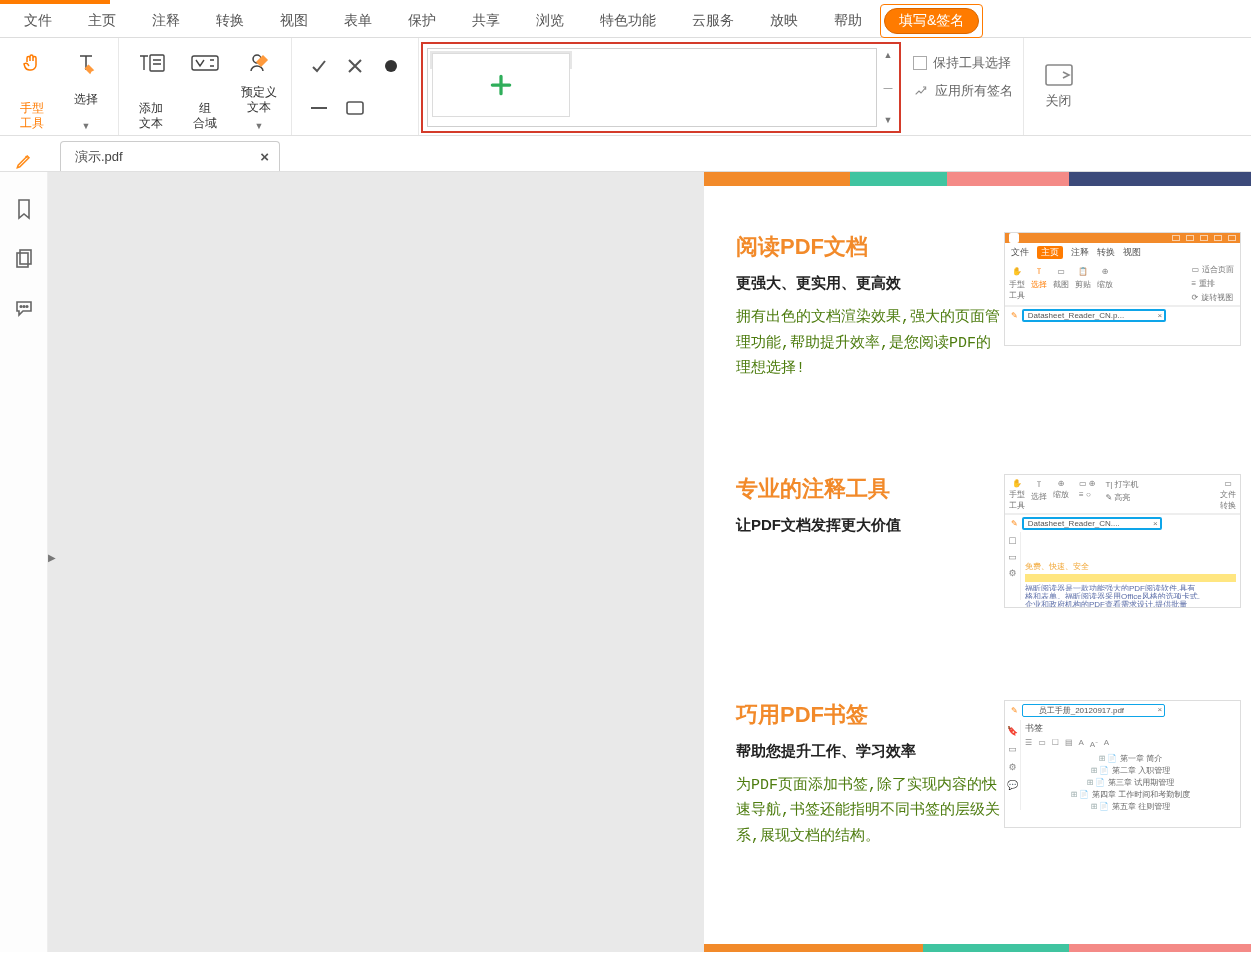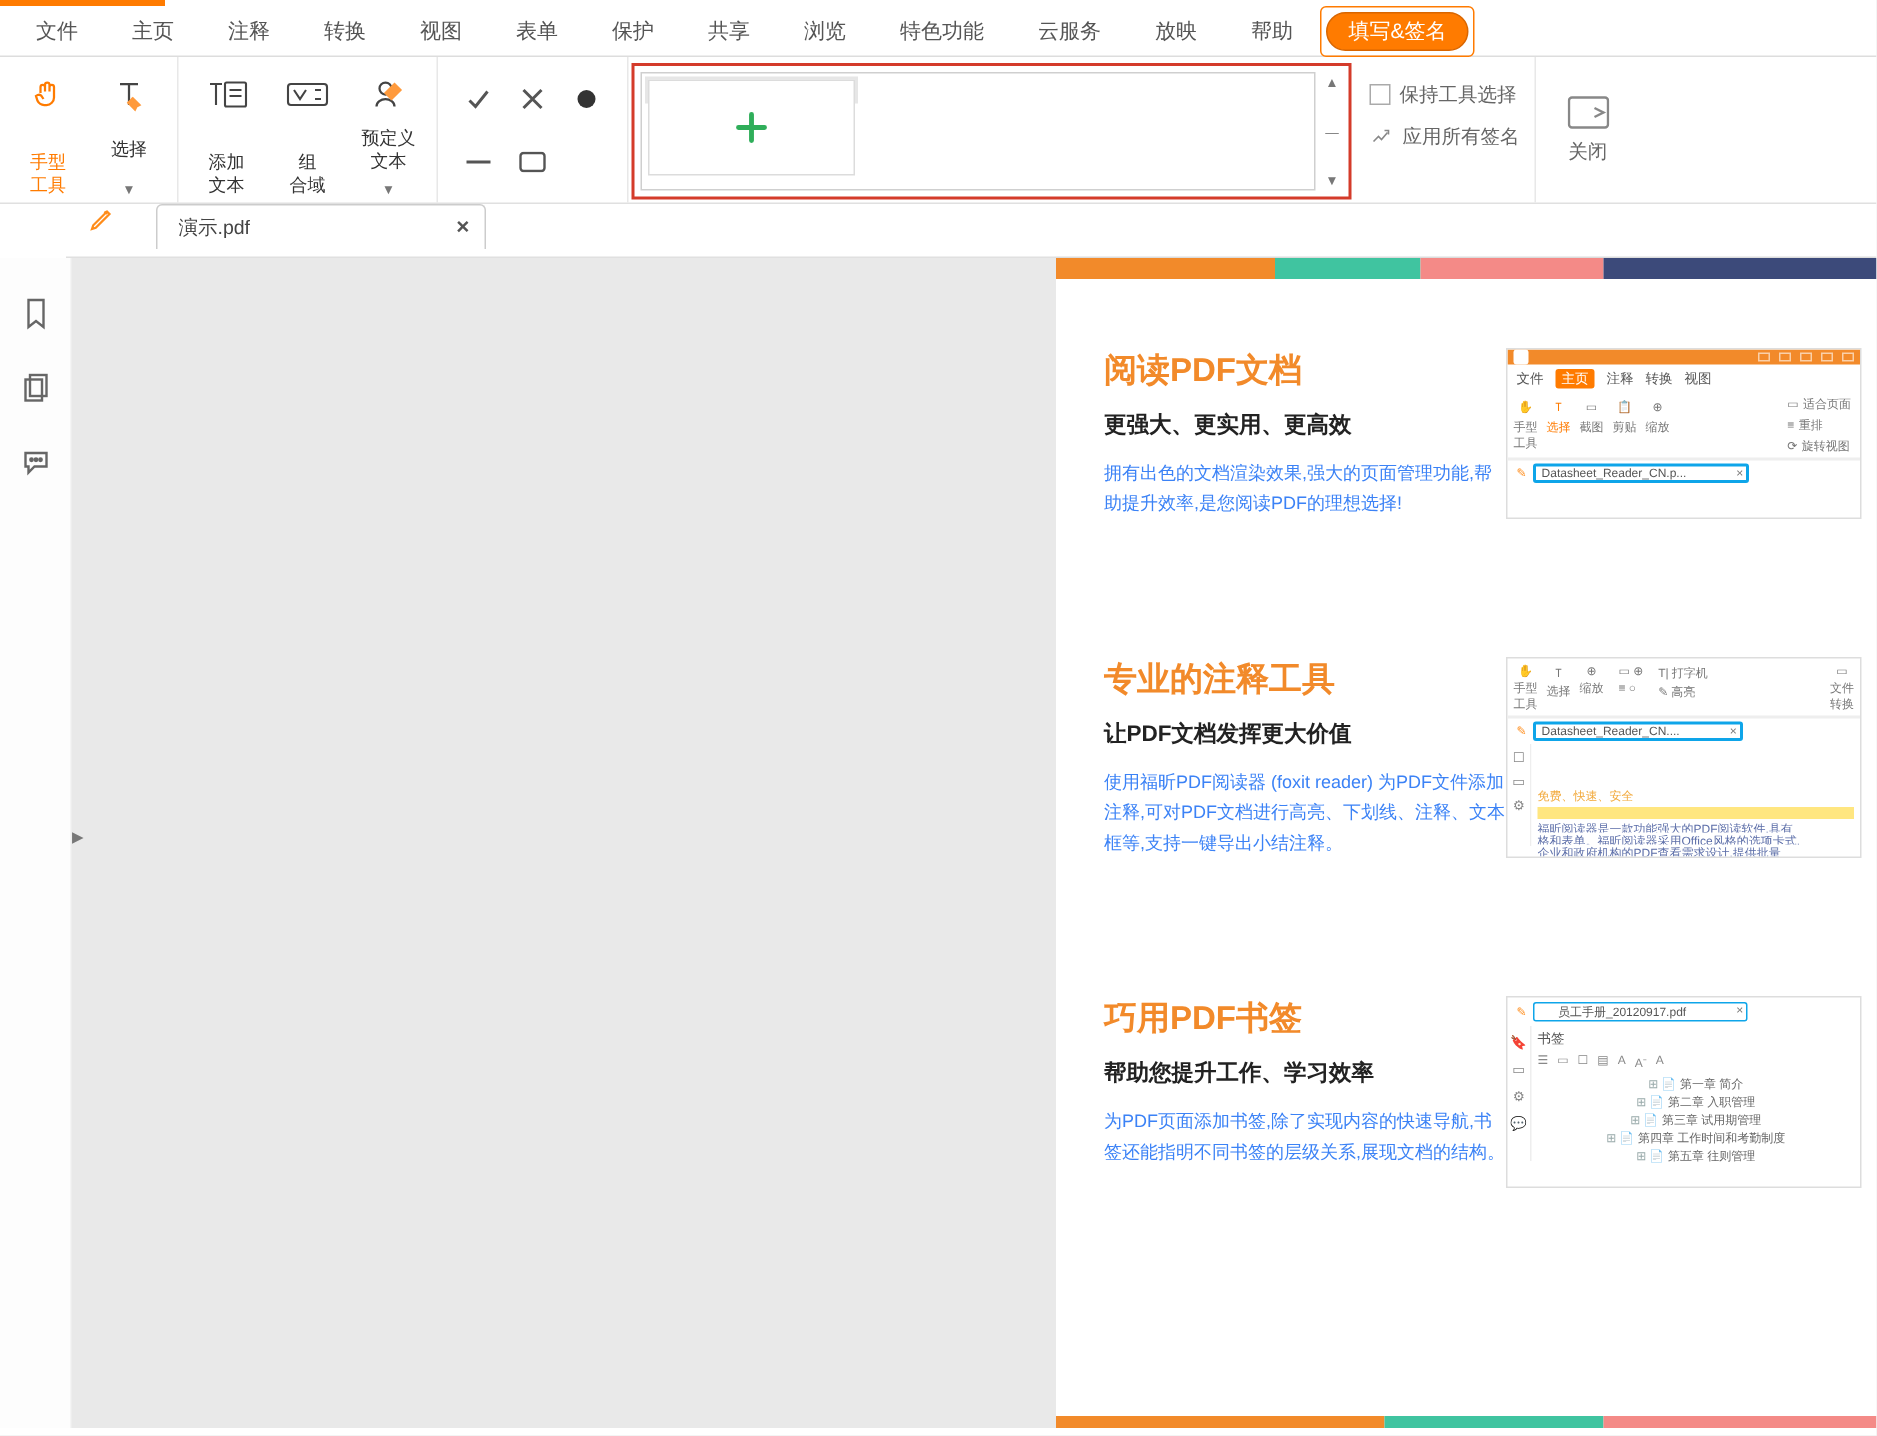--- a/index.html
+++ b/index.html
@@ -80,23 +80,22 @@
   .chk { width:14px; height:14px; border:1px solid #aaa; background:#fff; }
   .apply-icon { width:16px; height:16px; color:#888; }
 
   .close-group {
     display:flex; flex-direction:column; align-items:center; justify-content:center;
     width:70px; border-left:1px solid #e8e8e8; gap:6px; color:#666;
   }
 
   
   .tabstrip {
-    display:flex; align-items:flex-start; height:36px; background:#fff; border-bottom:1px solid #e0e0e0;
+    display:flex; align-items:flex-end; height:36px; background:#fff; border-bottom:1px solid #e0e0e0;
     padding-left:2px;
-    margin-left:44px;
   }
   .tab-pencil {
     width:44px; display:flex; align-items:center; justify-content:center; color:#ff8c1a;
   }
   .doc-tab {
     display:flex; align-items:center; gap:10px; height:30px;
     border:1px solid #ccc; border-bottom:none; border-radius:4px 4px 0 0;
     padding:0 10px 0 14px; font-size:13px; color:#444; background:#fff;
     margin-left:14px; min-width:220px; justify-content:space-between;
   }
@@ -130,21 +129,21 @@
   .page-topstrip div:nth-child(2){flex:0.8;background:#40c4a0;}
   .page-topstrip div:nth-child(3){flex:1;background:#f48a87;}
   .page-topstrip div:nth-child(4){flex:1.5;background:#3c4a7a;}
 
   .feat {
     display:flex; padding:46px 10px 46px 32px; 
   }
   .feat .feat-text { flex: 0 0 268px; }
   .feat h2 { color:#f28a2a; font-size:22px; font-weight:bold; margin-bottom:12px; }
   .feat .sub { font-size:15px; font-weight:bold; color:#222; margin-bottom:12px; }
-  .feat .desc { font-size:12px; color:#3b82f6; line-height:1.7; }
+  .feat .desc { font-size:15px; color:#4d7c0f; line-height:1.7;font-family:Liberation Mono, monospace; }
   .feat-thumb {
     flex:1; border:1px solid #ddd; background:#fff; height:114px; position:relative;
     font-size:9px; color:#666; overflow:hidden;
   }
 
   
   .t1-top { height:10px; background:#f28a2a; display:flex; align-items:center; padding-left:4px;}
   .t1-top .logo { width:10px;height:10px;background:#fff;border-radius:2px;}
   .t1-top .wins { margin-left:auto; display:flex; gap:6px; padding-right:4px;}
   .t1-top .wins span{width:8px;height:6px;border:1px solid #fff;opacity:.6;}
@@ -454,21 +453,20 @@
             <span class="pn">✎</span>
             <span class="tx"><span>Datasheet_Reader_CN.p...</span><span class="xx">×</span></span>
           </div>
         </div>
       </div>
 
       <div class="feat">
         <div class="feat-text">
           <h2>专业的注释工具</h2>
           <div class="sub">让PDF文档发挥更大价值</div>
-          <div class="desc">使用福昕PDF阅读器 (foxit reader) 为PDF文件添加注释,可对PDF文档进行高亮、下划线、注释、文本框等,支持一键导出小结注释。</div>
         </div>
         <div class="feat-thumb" style="height:134px;">
           <div class="t2-rib">
             <div class="col">
                 <div>✋</div>
                 <div style="white-space:pre;">手型
 工具</div>
               </div>
             <div class="col">
                 <div>Ｔ</div>

